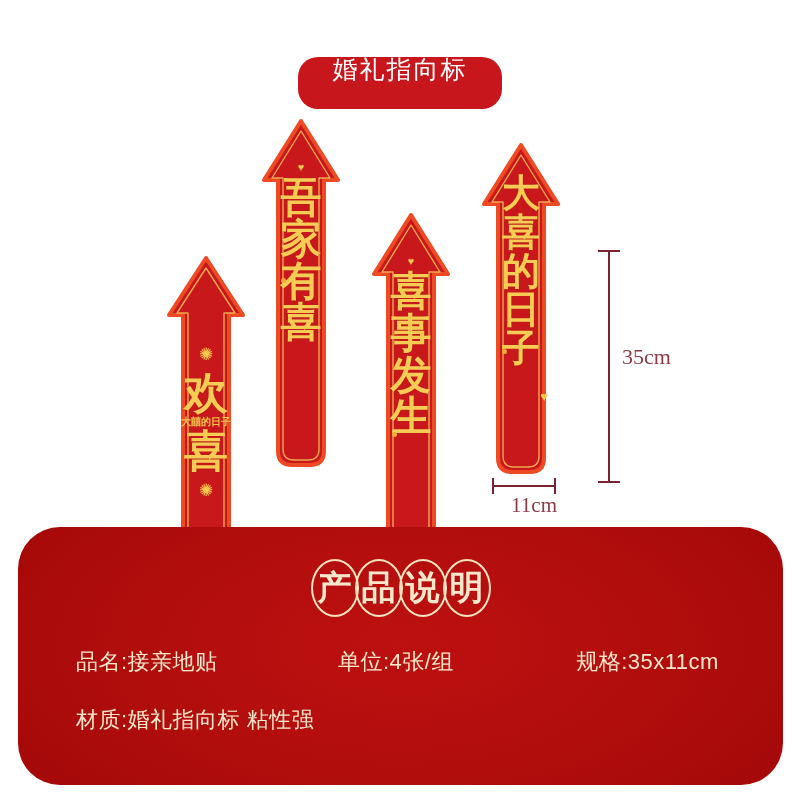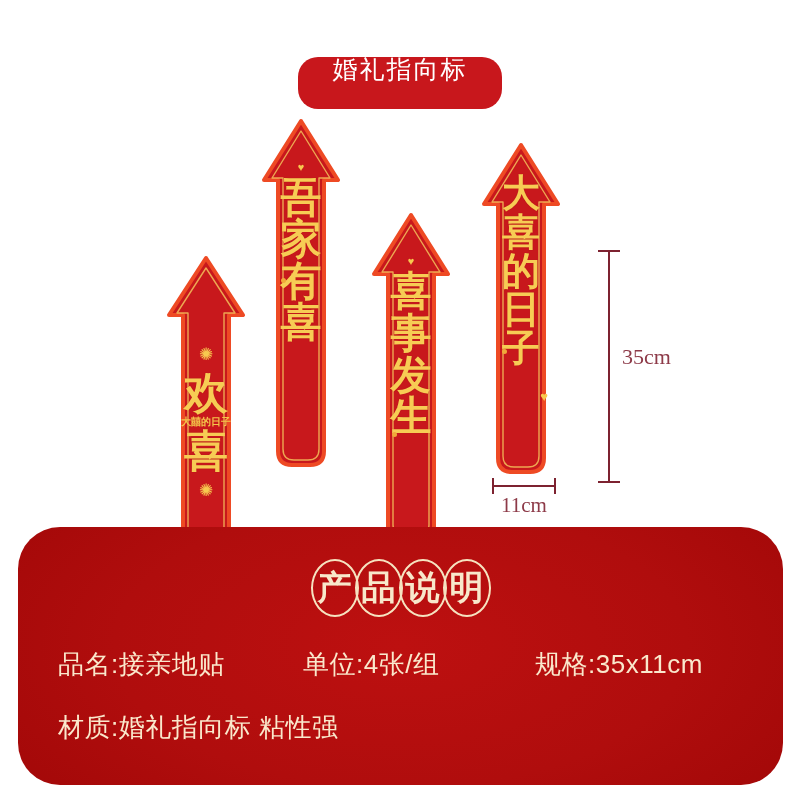--- a/index.html
+++ b/index.html
@@ -145,21 +145,21 @@
     background: #7d2230;
     top: -7px;
   }
   .dim-h-cap.left { left: 0; }
   .dim-h-cap.right { right: 0; }
   .dim-h-text {
     position: absolute;
     left: 491px;
     top: 393px;
     width: 66px;
-    text-align: center;
+    text-align: right;
     color: #8d3a48;
     font-size: 21px;
     font-family: "Liberation Serif", "DejaVu Serif", serif;
     white-space: nowrap;
   }
 
   
   .info-panel {
     position: absolute;
     left: 18px;
@@ -196,31 +196,31 @@
   }
 
   .info-rows {
     position: absolute;
     left: 0;
     top: 120px;
     width: 100%;
   }
   .info-row {
     display: flex;
-    padding: 0 40px;
+    padding: 0 58px;
     box-sizing: border-box;
     margin-bottom: 28px;
     color: #fae8cc;
-    font-size: 26px;
+    font-size: 22px;
     letter-spacing: 0.5px;
   }
   .info-cell { white-space: nowrap; }
   .info-cell.c1 { width: 245px; }
-  .info-cell.c2 { width: 232px; }
-  .info-cell.c3 { flex: 1; }
+  .info-cell.c2 { width: 232px; margin-left: 17px; }
+  .info-cell.c3 { flex: 1; text-align: center; }
 </style>
 </head>
 <body>
 
 <div class="title-pill">
   <span class="title-pill-text">婚礼指向标</span>
 </div>
 
 <div class="signs-area">
 

